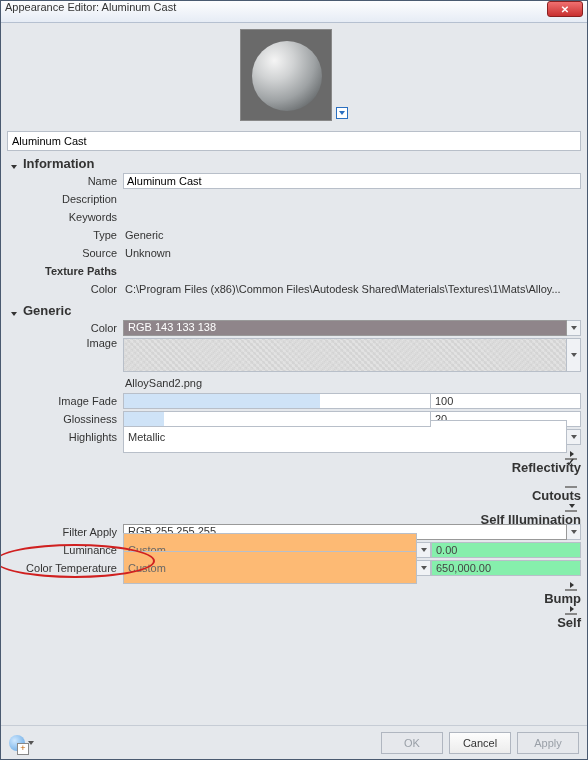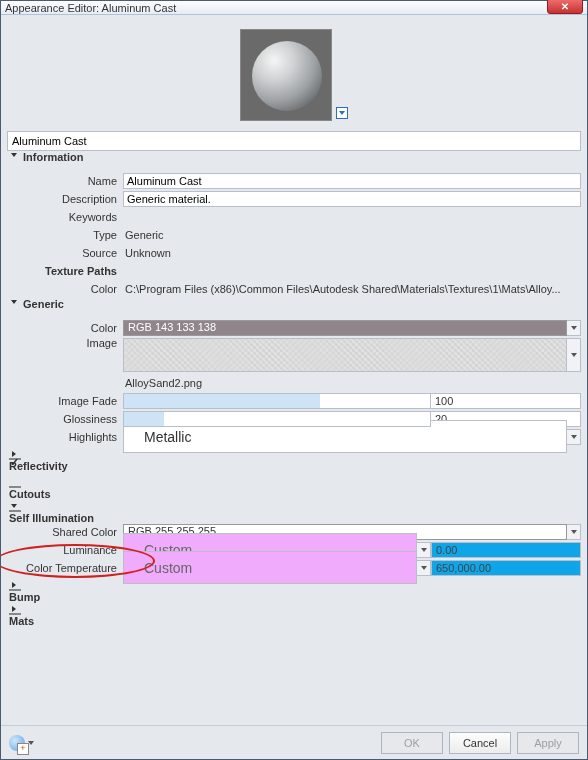--- a/index.html
+++ b/index.html
@@ -1,49 +1,49 @@
 <!DOCTYPE html>
 <html><head>
 <meta charset="utf-8">
 <style>
   * { box-sizing: border-box; font-family: "Segoe UI", Arial, sans-serif; }
   body { margin: 0; background: #d2d7de; width: 588px; height: 760px; overflow: hidden; }
   .window { width: 588px; height: 760px; background: #e5e8ec; border: 1px solid #4a5a70; position: relative; }
-  .titlebar { height: 14px; background: linear-gradient(#fdfdfe,#e6ecf5); border-bottom: 1px solid #b5c0d0; display: flex; align-items: flex-end; padding: 0 4px; font-size: 11px; color: #333; }
+  .titlebar { height: 22px; background: linear-gradient(#fdfdfe,#e6ecf5); border-bottom: 1px solid #b5c0d0; display: flex; align-items: flex-start; padding: 0 4px; font-size: 11px; color: #333; }
   .titlebar .title { flex: 1; }
   .closebtn { width: 36px; height: 16px; background: linear-gradient(#f07070,#c83030); border: 1px solid #8a2020; border-radius: 3px; display: flex; align-items: center; justify-content: center; color: #fff; font-size: 10px; font-weight: bold; cursor: pointer; }
   .content { position: absolute; top: 22px; left: 0; right: 0; bottom: 34px; padding: 4px 6px 4px 6px; overflow: hidden; }
   .preview { display: flex; justify-content: center; align-items: flex-start; padding: 2px 0 4px 0; }
   .preview-img { width: 92px; height: 92px; background: #6a6a6a; border: 1px solid #888; position: relative; }
   .sphere { width: 70px; height: 70px; border-radius: 50%; background: radial-gradient(circle at 32% 28%, #f5f5f5 0%, #d0d2d3 28%, #9ea2a4 58%, #6c7072 80%, #4f5254 100%); position: absolute; left: 11px; top: 11px; }
   .dropbtn { width: 12px; height: 12px; border: 1px solid #2a6fc0; display: inline-flex; align-items: center; justify-content: center; margin-left: 4px; margin-top: 78px; background:#fff; cursor:pointer;}
   .dropbtn svg { width: 8px; height: 8px; }
   .namefield { width: 100%; height: 20px; border: 1px solid #b8bfc9; background: #fff; font-size: 11px; padding: 2px 4px; margin-top: 6px; }
-  .section-hdr { display: flex; align-items: flex-start; height: 20px; font-size: 11px; font-weight: bold; color: #333; padding-left: 2px; cursor: pointer; }
+  .section-hdr { display: flex; align-items: flex-end; height: 20px; font-size: 13px; font-weight: bold; color: #333; padding-left: 2px; cursor: pointer; }
   .section-hdr.sub { padding-left: 2px; flex-direction: column; }
   .disclose { width: 10px; display: inline-flex; justify-content: center; margin-right: 4px; }
   .disclose svg { width: 8px; height: 8px; fill: #333; }
   .chk { width: 12px; height: 12px; border: 1px solid #888; background: #fff; margin-right: 4px; display:inline-block; position:relative; }
   .chk.checked::after{content:"✓"; position:absolute; top:-3px; left:0; font-size:11px; color:#333;}
   .row { display: flex; align-items: center; height: 18px; font-size: 11px; color: #333; margin: 1px 0; }
   .row .lbl { width: 116px; text-align: right; padding-right: 6px; color: #333; }
   .row input[type=text], .row .txt { flex: 1; height: 16px; border: 1px solid #b8bfc9; background: #fff; font-size: 11px; padding: 1px 3px; }
   .row .ro { flex:1; font-size:11px; color:#333; padding-left:2px; }
   .colorswatch { flex:1; height:16px; border:1px solid #999; display:flex; align-items:flex-start; padding:0 4px; font-size:11px; color:#fff; }
   .colorswatch.gray1 { background:#8f858a; }
   .colorswatch.white1 { background:#fff; color:#333; }
   .ddarrow { width:14px; height:16px; border:1px solid #b8bfc9; border-left:none; display:flex; align-items:center; justify-content:center; background:#f0f2f5; cursor:pointer;}
   .imagebox { flex:1; height:34px; border:1px solid #b8bfc9; background: repeating-conic-gradient(#d8d8d8 0% 25%, #e8e8e8 0% 50%) 0/6px 6px; background-blend-mode: overlay; position:relative; }
   .imagebox::after{ content:""; position:absolute; inset:0; background: repeating-linear-gradient(45deg,#d0d0d0 0 2px,#dcdcdc 2px 4px); opacity:.5;}
   .slider { flex:1; height:16px; border:1px solid #b8bfc9; background:#fff; position:relative; }
   .slider .fill { position:absolute; top:0; left:0; bottom:0; background:#cfe3f7; }
   .slider-val { width:150px; height:16px; border:1px solid #b8bfc9; border-left:none; background:#fff; font-size:11px; padding:0 4px; display:flex; align-items:center;}
-  .select { flex:1; height:33px; border:1px solid #b8bfc9; background:#fff; font-size:14px; padding:0 20px; display:flex; align-items:center;}
-  .select.disabled { background:#f0abfc; color:#666;}
-  .numbox { width:150px; height:16px; border:1px solid #b8bfc9; background:#0ea5e9; font-size:11px; padding:0 4px; display:flex; align-items:center; color:#444;}
+  .select { flex:1; height:33px; border:1px solid #b8bfc9; background:#fff; font-size:11px; padding:0 4px; display:flex; align-items:center;}
+  .select.disabled { background:#fdba74; color:#666;}
+  .numbox { width:150px; height:16px; border:1px solid #b8bfc9; background:#86efac; font-size:11px; padding:0 4px; display:flex; align-items:center; color:#444;}
   .footer { position:absolute; bottom:0; left:0; right:0; height:34px; border-top:1px solid #c6ccd5; background:#e5e8ec; display:flex; align-items:center; padding:0 8px;}
   .footer .spacer{flex:1;}
   .btn { width:62px; height:22px; border:1px solid #b0b6c0; background:linear-gradient(#fdfdfd,#ececec); font-size:11px; margin-left:6px; cursor:pointer; color:#333;}
   .btn.disabled{ color:#9aa0a8; background:#e6e8ec; cursor:default;}
   .addicon{ width:16px; height:16px; border-radius:50%; background:radial-gradient(circle at 35% 35%,#cfe8ff,#5aa0e0); position:relative; cursor:pointer; }
   .addicon::after{content:"+"; position:absolute; right:-4px; bottom:-4px; width:10px; height:10px; background:#fff; border:1px solid #888; font-size:9px; line-height:8px; text-align:center; color:#c06000;}
   .ellipse-annot { position:absolute; border:2px solid #d02020; border-radius:50%; pointer-events:none; }
   .sep { height:4px; }
   .tight .row{ height:17px; }
 </style>
@@ -82,21 +82,20 @@
         </span>
       <span>Information</span>
     </div>
     <div class="tight">
       <div class="row">
           <span class="lbl">Name</span>
           <input type="text" value="Aluminum Cast" style="">
         </div>
       <div class="row">
           <span class="lbl">Description</span>
-          <input type="text" value="Generic material." style="">
         </div>
       <div class="row">
           <span class="lbl">Keywords</span>
         </div>
       <div class="row">
           <span class="lbl">Type</span>
           <span class="ro">Generic</span>
         </div>
       <div class="row">
           <span class="lbl">Source</span>
@@ -199,21 +198,21 @@
       <span class="disclose">
           <svg viewBox="0 0 8 8">
             <path d="M1 2 L7 2 L4 6 Z"></path>
           </svg>
         </span>
       <span class="chk"></span>
       <span>Self Illumination</span>
     </div>
     <div class="tight">
       <div class="row">
-          <span class="lbl">Shared Color</span>
+          <span class="lbl">Filter Apply</span>
         <div class="colorswatch white1">
             <span>RGB 255 255 255</span>
           </div>
         <div class="ddarrow">
             <svg width="8" height="8" viewBox="0 0 8 8">
               <path d="M1 2 L7 2 L4 6 Z" fill="#555"></path>
             </svg>
           </div>
       </div>
       <div class="row">
@@ -253,21 +252,21 @@
       <span>Bump</span>
     </div>
     <div class="sep"></div>
     <div class="section-hdr sub">
       <span class="disclose">
           <svg viewBox="0 0 8 8">
             <path d="M2 1 L6 4 L2 7 Z"></path>
           </svg>
         </span>
       <span class="chk"></span>
-      <span>Mats</span>
+      <span>Self</span>
     </div>
 
     
     <div class="ellipse-annot" style="left:-6px; top:521px; width:160px; height:34px;"></div>
   </div>
 
   <div class="footer">
     <div class="addicon"></div>
     <svg width="8" height="8" viewBox="0 0 8 8" style="margin-left:2px">
         <path d="M1 2 L7 2 L4 6 Z" fill="#555"></path>

